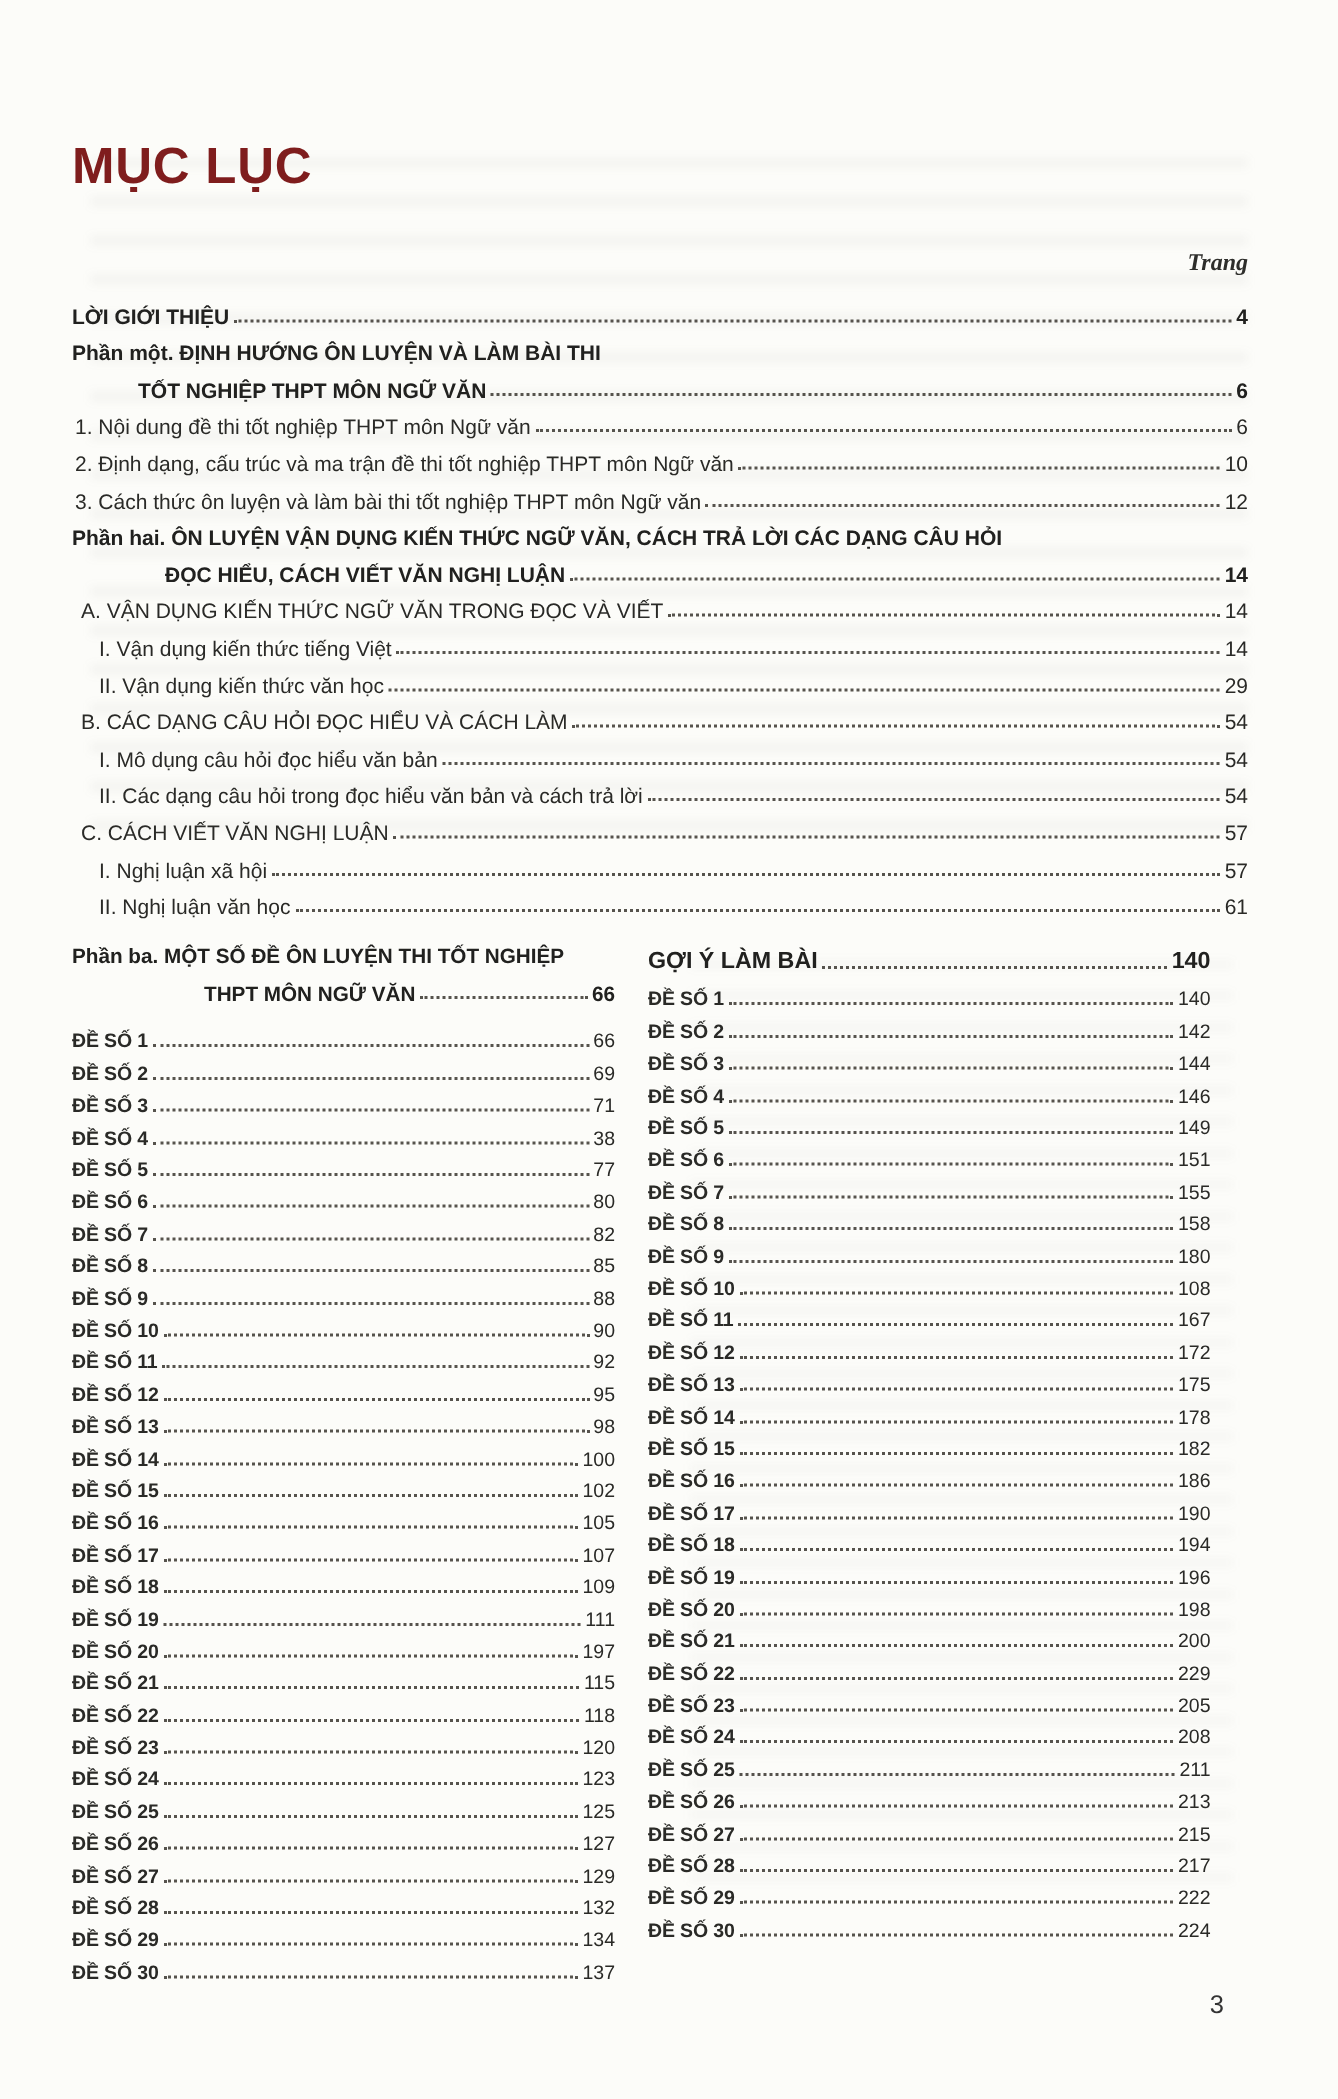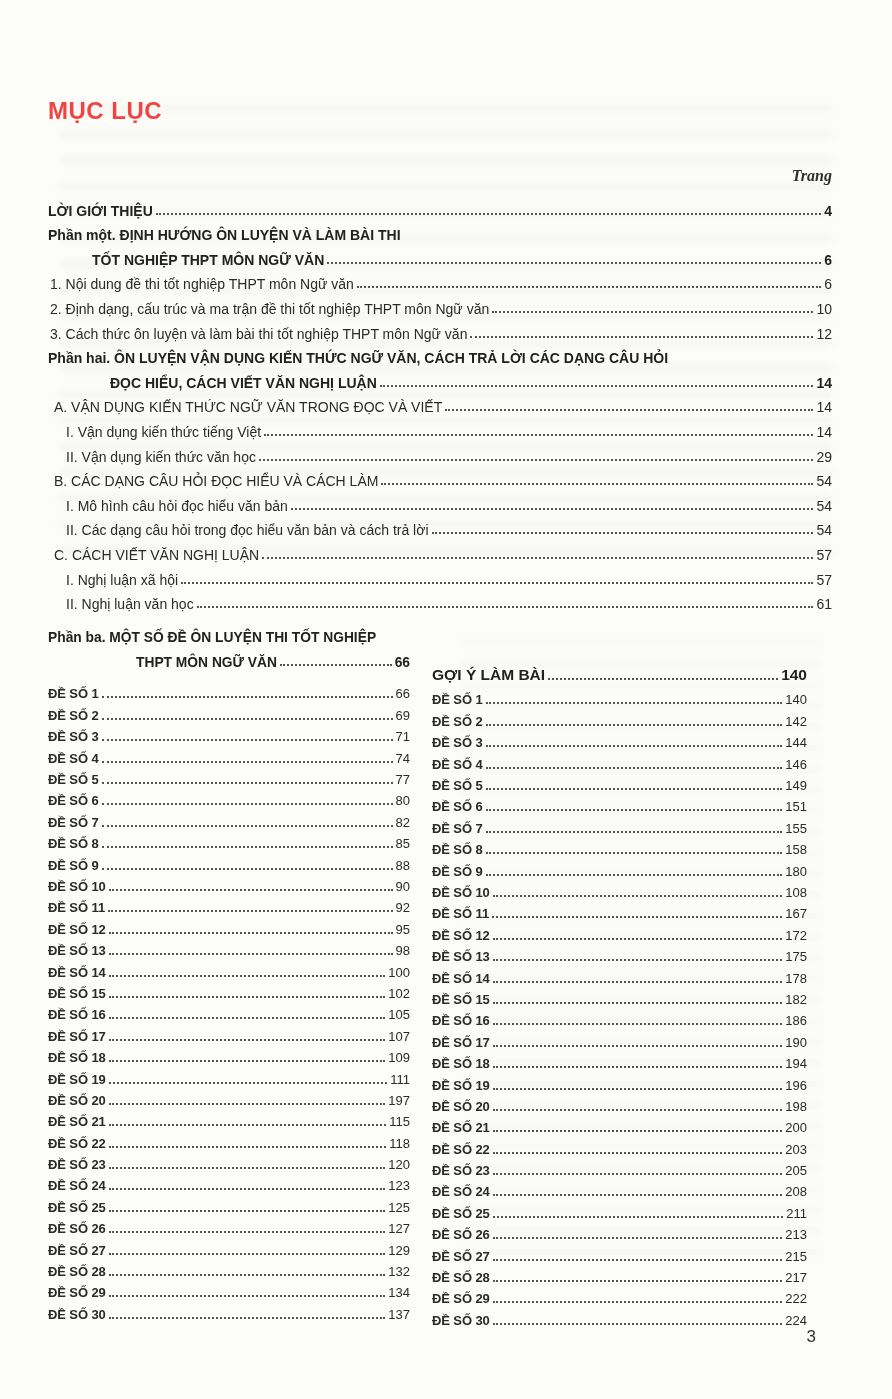--- a/index.html
+++ b/index.html
@@ -16,23 +16,23 @@
     overflow: hidden;
     color: #2a2a27;
   }
   .content {
     position: absolute;
     left: 48px;
     top: 94px;
     width: 784px;
   }
   .title {
-    font-size: 24px;
+    font-size: 34px;
     font-weight: bold;
-    color: #ef4444;
+    color: #7f1d1d;
     letter-spacing: 0.5px;
     line-height: 34px;
   }
   .trang {
     text-align: right;
     font-family: "Liberation Serif", "DejaVu Serif", serif;
     font-style: italic;
     font-weight: bold;
     font-size: 16px;
     line-height: 20px;
@@ -68,21 +68,21 @@
   }
   .p3l2 { padding-left: 88px; }
   .exam-row { height: 21.4px; font-size: 13px; }
   .exam-row .row-label { font-weight: bold; letter-spacing: -0.1px; }
   .exam-row .leader { margin-bottom: 3px; }
   .answers-header {
     height: 26px;
     font-size: 15.5px;
     font-weight: bold;
     color: #21211f;
-    margin-top: 38px;
+    margin-top: 4px;
   }
   .col-right .exam-list { margin-top: 2px; }
   .folio {
     position: absolute;
     right: 76px;
     bottom: 52px;
     font-size: 17px;
     color: #333;
   }
   .ghost { position: absolute; pointer-events: none; }
@@ -165,21 +165,21 @@
     <span class="row-label">II. Vận dụng kiến thức văn học</span>
     <span class="leader"></span>
     <span class="row-page">29</span>
   </div>
         <div class="toc-row t-alpha">
     <span class="row-label">B. CÁC DẠNG CÂU HỎI ĐỌC HIỂU VÀ CÁCH LÀM</span>
     <span class="leader"></span>
     <span class="row-page">54</span>
   </div>
         <div class="toc-row t-roman">
-    <span class="row-label">I. Mô hình câu hỏi đọc hiểu văn bản</span>
+    <span class="row-label">I. Mô dụng câu hỏi đọc hiểu văn bản</span>
     <span class="leader"></span>
     <span class="row-page">54</span>
   </div>
         <div class="toc-row t-roman">
     <span class="row-label">II. Các dạng câu hỏi trong đọc hiểu văn bản và cách trả lời</span>
     <span class="leader"></span>
     <span class="row-page">54</span>
   </div>
         <div class="toc-row t-alpha">
     <span class="row-label">C. CÁCH VIẾT VĂN NGHỊ LUẬN</span>
@@ -223,21 +223,21 @@
     <span class="row-page">69</span>
   </div>
             <div class="toc-row exam-row">
     <span class="row-label">ĐỀ SỐ 3</span>
     <span class="leader"></span>
     <span class="row-page">71</span>
   </div>
             <div class="toc-row exam-row">
     <span class="row-label">ĐỀ SỐ 4</span>
     <span class="leader"></span>
-    <span class="row-page">74</span>
+    <span class="row-page">38</span>
   </div>
             <div class="toc-row exam-row">
     <span class="row-label">ĐỀ SỐ 5</span>
     <span class="leader"></span>
     <span class="row-page">77</span>
   </div>
             <div class="toc-row exam-row">
     <span class="row-label">ĐỀ SỐ 6</span>
     <span class="leader"></span>
     <span class="row-page">80</span>
@@ -473,21 +473,21 @@
     <span class="row-page">198</span>
   </div>
             <div class="toc-row exam-row">
     <span class="row-label">ĐỀ SỐ 21</span>
     <span class="leader"></span>
     <span class="row-page">200</span>
   </div>
             <div class="toc-row exam-row">
     <span class="row-label">ĐỀ SỐ 22</span>
     <span class="leader"></span>
-    <span class="row-page">203</span>
+    <span class="row-page">229</span>
   </div>
             <div class="toc-row exam-row">
     <span class="row-label">ĐỀ SỐ 23</span>
     <span class="leader"></span>
     <span class="row-page">205</span>
   </div>
             <div class="toc-row exam-row">
     <span class="row-label">ĐỀ SỐ 24</span>
     <span class="leader"></span>
     <span class="row-page">208</span>

